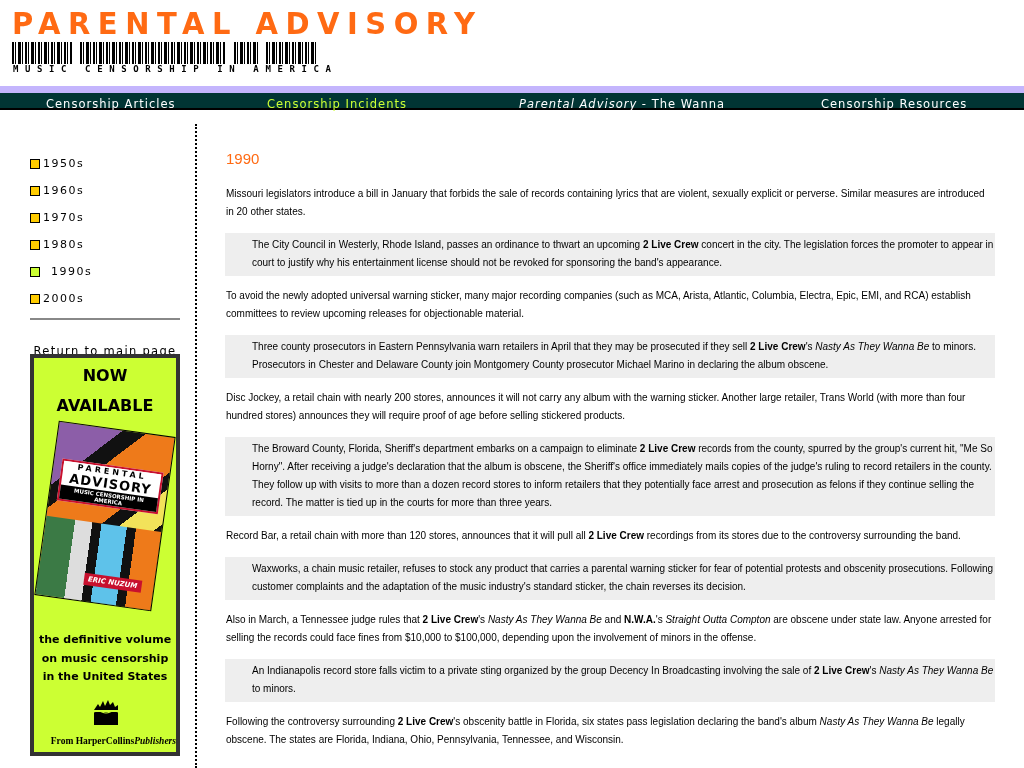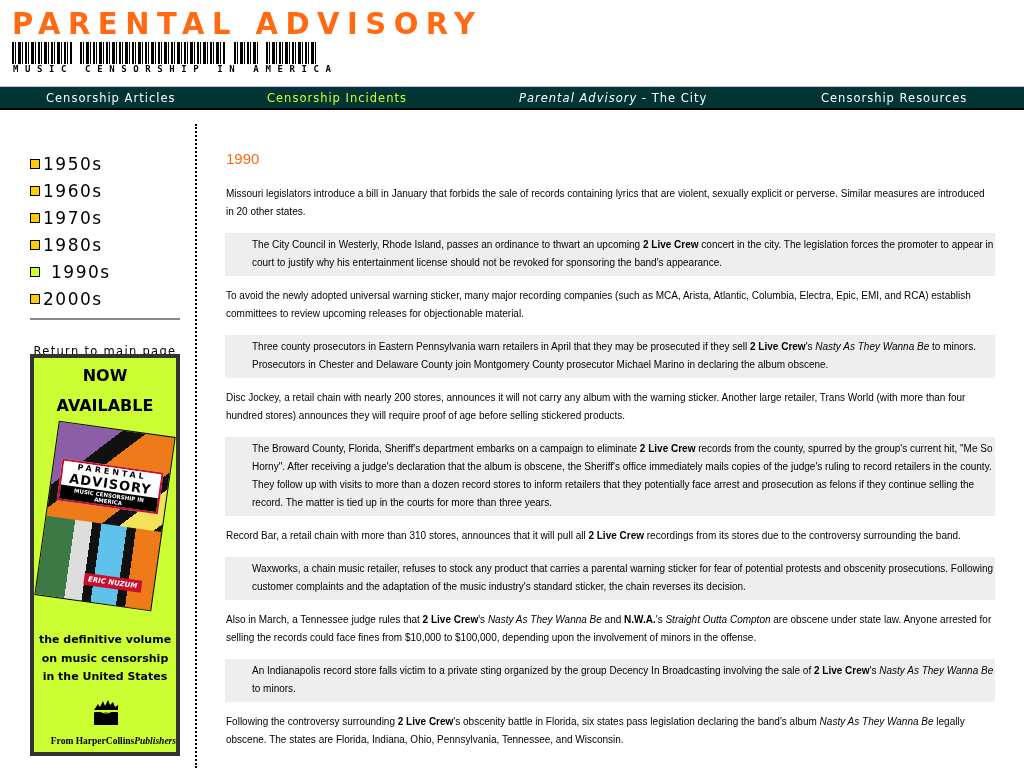--- a/index.html
+++ b/index.html
@@ -7,28 +7,28 @@
   body { width: 1024px; height: 768px; overflow: hidden; font-family: "Liberation Sans", sans-serif; color: #000; position: relative; }
 
   
   .logo { position: absolute; left: 12px; top: 8px; width: 310px; height: 68px; }
   .logo-title { font-family: "DejaVu Sans", sans-serif; font-weight: bold; font-size: 29px; color: #ff6a13; letter-spacing: 7.5px; line-height: 30px; transform: scaleY(1.05); transform-origin: left top; white-space: nowrap; }
   .barcode { position: absolute; left: 0; top: 34px; height: 22px; width: 306px; display: flex; align-items: stretch; }
   .barcode .grp { height: 100%; background: repeating-linear-gradient(90deg, #000 0 2px, #fff 2px 3px, #000 3px 4px, #fff 4px 6px, #000 6px 9px, #fff 9px 10px, #000 10px 11px, #fff 11px 13px); }
   .logo-sub { position: absolute; left: 1px; top: 56px; font-family: "DejaVu Sans Mono", monospace; font-weight: bold; font-size: 9px; letter-spacing: 6.6px; white-space: nowrap; color: #000; }
 
   
-  .navbar { position: absolute; left: 0; top: 86px; width: 1024px; height: 24px; background: #013534; border-top: 1px solid #c4b5fd; border-bottom: 2px solid #000; }
+  .navbar { position: absolute; left: 0; top: 86px; width: 1024px; height: 24px; background: #013534; border-top: 7px solid #c4b5fd; border-bottom: 2px solid #000; }
   .nav-item { position: absolute; top: 4px; font-family: "DejaVu Sans", sans-serif; font-size: 11.5px; letter-spacing: 1px; color: #ffffff; white-space: nowrap; text-decoration: none; cursor: pointer; }
   .nav-item.active { color: #ccff33; }
   .nav-item em { font-style: italic; }
 
   
   .sidebar { position: absolute; left: 30px; top: 150px; width: 150px; }
-  .decade { display: flex; align-items: center; height: 27px; font-family: "DejaVu Sans", sans-serif; font-size: 17px; letter-spacing: 1.5px; color: #000; cursor: pointer; }
+  .decade { display: flex; align-items: center; height: 27px; font-family: "DejaVu Sans", sans-serif; font-size: 11px; letter-spacing: 1.5px; color: #000; cursor: pointer; }
   .decade .sq { width: 10px; height: 10px; border: 1px solid #000; background: #ffcc00; margin-right: 3px; flex: none; }
   .decade.active .sq { background: #ccff33; }
   .decade.active .lbl { margin-left: 8px; }
   .divider { height: 2px; background: #888; margin: 6px 0 0 0; width: 150px; }
   .return-link { display: block; text-align: center; font-family: "DejaVu Sans", sans-serif; font-size: 11.5px; letter-spacing: 1.3px; color: #000; margin-top: 24px; height: 20px; cursor: pointer; }
 
   
   .ad { position: absolute; left: 30px; top: 354px; width: 150px; height: 402px; background: #333; padding: 4px; cursor: pointer; }
   .ad-inner { width: 100%; height: 100%; background: #ccff33; position: relative; overflow: hidden; }
   .ad-head { font-family: "DejaVu Sans", sans-serif; font-weight: bold; font-size: 16px; text-align: center; line-height: 30px; margin-top: 3px; color: #000; }
@@ -70,21 +70,21 @@
     <div class="grp" style="width:24px"></div>
       <div style="width:8px"></div>
     <div class="grp" style="width:52px"></div>
   </div>
   <div class="logo-sub">MUSIC CENSORSHIP IN AMERICA</div>
 </div>
 
 <div class="navbar">
   <a class="nav-item" style="left:46px">Censorship Articles</a>
   <a class="nav-item active" style="left:267px">Censorship Incidents</a>
-  <a class="nav-item" style="left:519px"><em>Parental Advisory</em><span> - The City</span></a>
+  <a class="nav-item" style="left:519px"><em>Parental Advisory</em><span> - The Wanna</span></a>
   <a class="nav-item" style="left:821px">Censorship Resources</a>
 </div>
 
 <div class="sidebar">
   <div class="decade">
       <span class="sq"></span>
       <span class="lbl">1950s</span>
     </div>
   <div class="decade">
       <span class="sq"></span>
@@ -143,19 +143,19 @@
 
 <div class="main">
   <div class="year">1990</div>
   <div id="entries">
       <div class="entry"><span>Missouri legislators introduce a bill in January that forbids the sale of records containing lyrics that are violent, sexually explicit or perverse. Similar measures are introduced in 20 other states.</span></div>
       <div class="entry shade"><span>The City Council in Westerly, Rhode Island, passes an ordinance to thwart an upcoming </span><b>2 Live Crew</b><span> concert in the city. The legislation forces the promoter to appear in court to justify why his entertainment license should not be revoked for sponsoring the band's appearance.</span></div>
       <div class="entry"><span>To avoid the newly adopted universal warning sticker, many major recording companies (such as MCA, Arista, Atlantic, Columbia, Electra, Epic, EMI, and RCA) establish committees to review upcoming releases for objectionable material.</span></div>
       <div class="entry shade"><span>Three county prosecutors in Eastern Pennsylvania warn retailers in April that they may be prosecuted if they sell </span><b>2 Live Crew</b><span>'s </span><i>Nasty As They Wanna Be</i><span> to minors. Prosecutors in Chester and Delaware County join Montgomery County prosecutor Michael Marino in declaring the album obscene.</span></div>
       <div class="entry"><span>Disc Jockey, a retail chain with nearly 200 stores, announces it will not carry any album with the warning sticker. Another large retailer, Trans World (with more than four hundred stores) announces they will require proof of age before selling stickered products.</span></div>
       <div class="entry shade"><span>The Broward County, Florida, Sheriff's department embarks on a campaign to eliminate </span><b>2 Live Crew</b><span> records from the county, spurred by the group's current hit, "Me So Horny". After receiving a judge's declaration that the album is obscene, the Sheriff's office immediately mails copies of the judge's ruling to record retailers in the county. They follow up with visits to more than a dozen record stores to inform retailers that they potentially face arrest and prosecution as felons if they continue selling the record. The matter is tied up in the courts for more than three years.</span></div>
-      <div class="entry"><span>Record Bar, a retail chain with more than 310 stores, announces that it will pull all </span><b>2 Live Crew</b><span> recordings from its stores due to the controversy surrounding the band.</span></div>
+      <div class="entry"><span>Record Bar, a retail chain with more than 120 stores, announces that it will pull all </span><b>2 Live Crew</b><span> recordings from its stores due to the controversy surrounding the band.</span></div>
       <div class="entry shade"><span>Waxworks, a chain music retailer, refuses to stock any product that carries a parental warning sticker for fear of potential protests and obscenity prosecutions. Following customer complaints and the adaptation of the music industry's standard sticker, the chain reverses its decision.</span></div>
       <div class="entry"><span>Also in March, a Tennessee judge rules that </span><b>2 Live Crew</b><span>'s </span><i>Nasty As They Wanna Be</i><span> and </span><b>N.W.A.</b><span>'s </span><i>Straight Outta Compton</i><span> are obscene under state law. Anyone arrested for selling the records could face fines from $10,000 to $100,000, depending upon the involvement of minors in the offense.</span></div>
       <div class="entry shade"><span>An Indianapolis record store falls victim to a private sting organized by the group Decency In Broadcasting involving the sale of </span><b>2 Live Crew</b><span>'s </span><i>Nasty As They Wanna Be</i><span> to minors.</span></div>
       <div class="entry"><span>Following the controversy surrounding </span><b>2 Live Crew</b><span>'s obscenity battle in Florida, six states pass legislation declaring the band's album </span><i>Nasty As They Wanna Be</i><span> legally obscene. The states are Florida, Indiana, Ohio, Pennsylvania, Tennessee, and Wisconsin.</span></div>
     </div>
 </div>
 
 </body></html>

